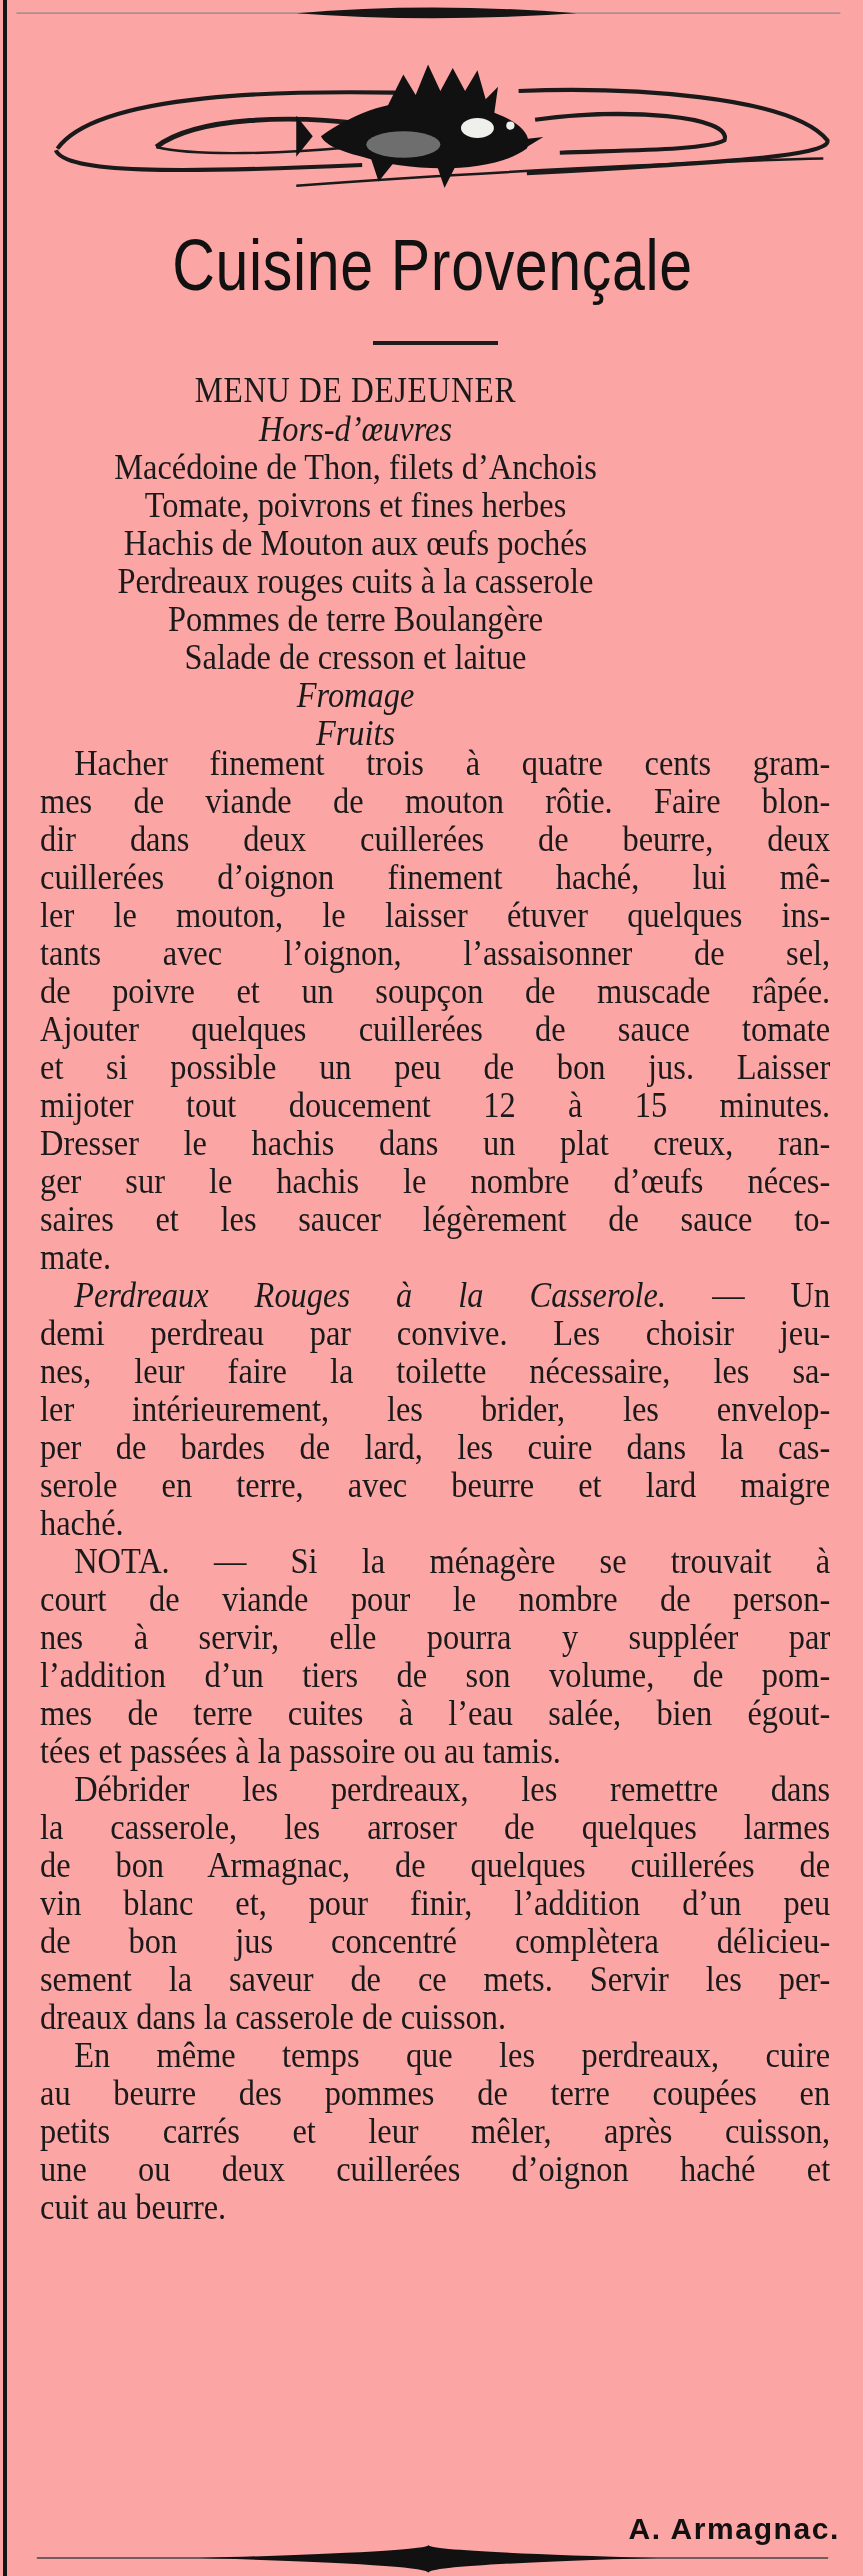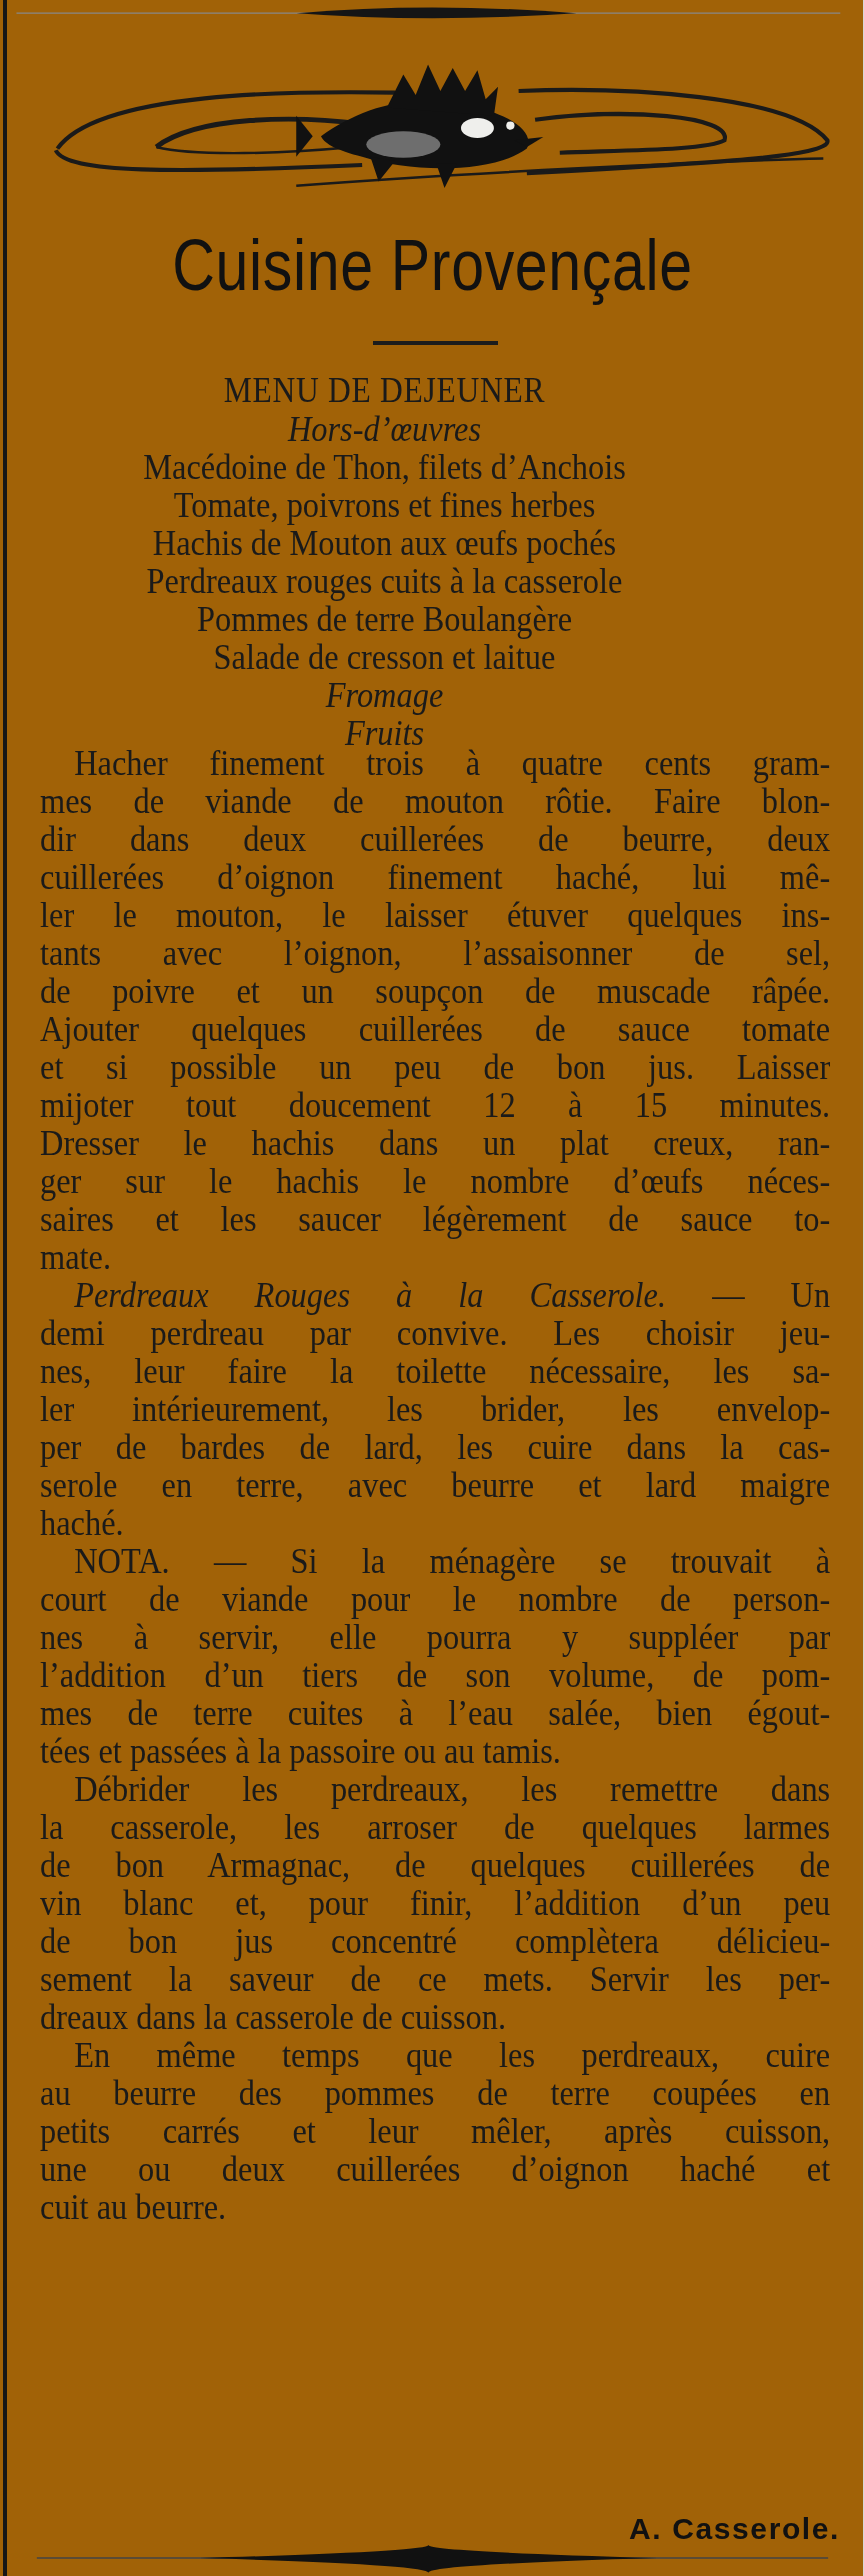--- a/index.html
+++ b/index.html
@@ -9,21 +9,21 @@
     background: #ececea;
     position: relative;
     overflow: hidden;
     font-family: "Liberation Serif", "DejaVu Serif", serif;
     color: #1a1a1a;
   }
   .page {
     position: absolute;
     left: 0; top: 0;
     width: 865px; height: 2576px;
-    background: #a16207;
+    background: #fca5a5;
   }
   .left-rule {
     position: absolute; left: 3.3px; top: 0; width: 4.1px; height: 2576px;
     background: #161616;
   }
   .right-rule {
     position: absolute; right: 0; top: 0; width: 1.6px; height: 2576px;
     background: #d8d8d4;
   }
   .top-ornament {
@@ -43,21 +43,20 @@
     color: #111;
     line-height: 1;
   }
   .title-rule {
     position: absolute; left: 373px; top: 341px; width: 125px; height: 4.1px;
     background: #1c1c1c;
   }
   .menu {
     position: absolute; left: 0; top: 372px; width: 711px;
     text-align: center;
-    margin-left: 29px;
   }
   .menu-line {
     font-size: 36px;
     line-height: 38px;
     height: 38px;
     white-space: nowrap;
     transform: scaleX(0.9);
     transform-origin: 50% 50%;
   }
   .menu-line.head { letter-spacing: 0.8px; font-size: 35px; }
@@ -186,20 +185,20 @@
       </div>
       <div class="para">
         <div class="line indent">En même temps que les perdreaux, cuire</div>
         <div class="line">au beurre des pommes de terre coupées en</div>
         <div class="line">petits carrés et leur mêler, après cuisson,</div>
         <div class="line">une ou deux cuillerées d’oignon haché et</div>
         <div class="line last">cuit au beurre.</div>
       </div>
     </div>
 
-  <div class="signature">A. Casserole.</div>
+  <div class="signature">A. Armagnac.</div>
 
   <svg class="bottom-ornament" viewBox="0 0 970 38">
     <line x1="0" y1="16" x2="970" y2="16" stroke="#444" stroke-width="2"></line>
     <path d="M200 16 Q480 8 480 0 Q480 8 760 16 Q480 24 480 34 Q480 24 200 16 Z" fill="#111"></path>
   </svg>
 </div>
 
 
 </body></html>

